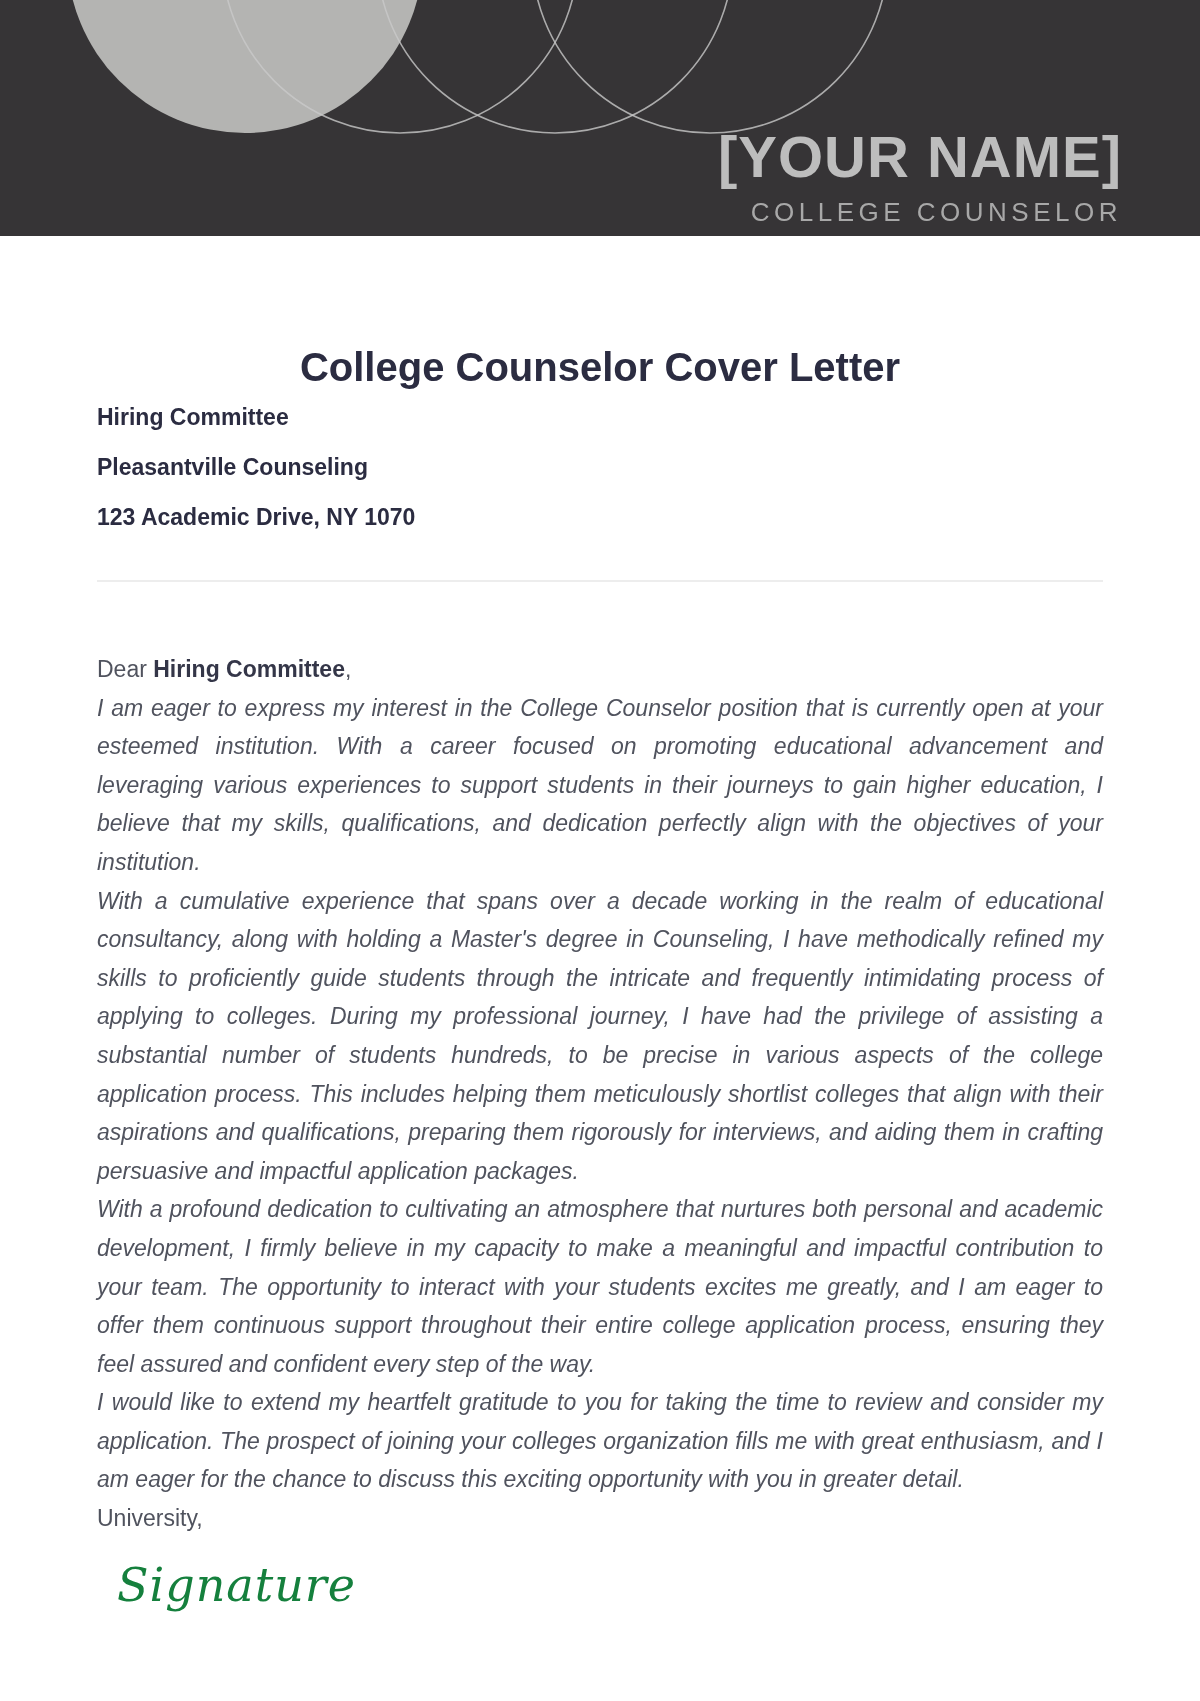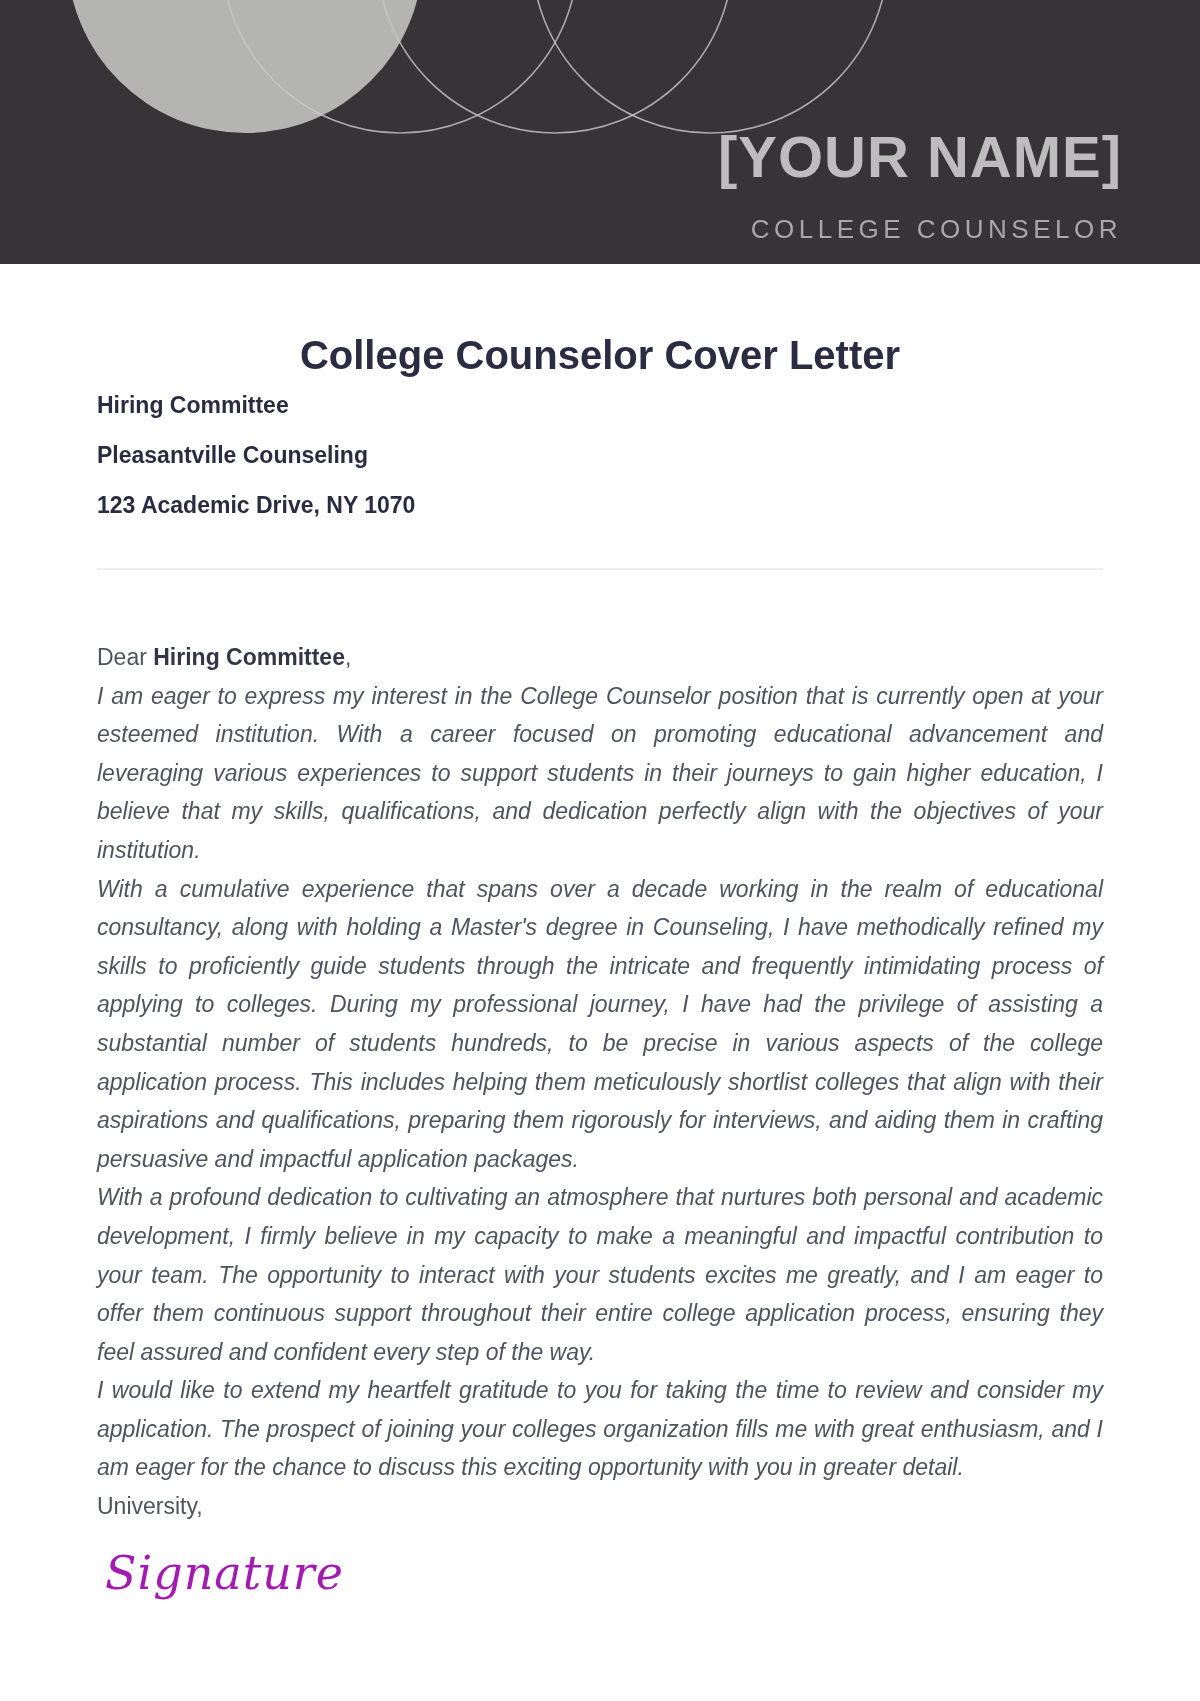--- a/index.html
+++ b/index.html
@@ -15,21 +15,21 @@
     width: 1200px;
     height: 1701px;
     background: #ffffff;
     overflow: hidden;
   }
 
   
   .letterhead {
     position: relative;
     width: 100%;
-    height: 264px;
+    height: 236px;
     background: #363436;
     overflow: hidden;
   }
   .deco-circles {
     position: absolute;
     top: 0; left: 0;
     width: 1200px;
     height: 288px;
     display: block;
   }
@@ -41,34 +41,34 @@
   }
   .head-name {
     margin-top: 128px;
     font-size: 58px;
     font-weight: bold;
     line-height: 1.0;
     letter-spacing: 1px;
     color: #bdbdbd;
   }
   .head-role {
-    margin-top: 28px;
+    margin-top: 11px;
     font-size: 26px;
     font-weight: 300;
     letter-spacing: 4.5px;
     color: #a8a8a8;
   }
 
   
   .letter {
     position: relative;
     padding: 0 97px;
   }
   .letter-title {
-    margin-top: 68px;
+    margin-top: 108px;
     text-align: center;
     font-size: 40px;
     line-height: 46px;
     font-weight: bold;
     color: #2b2c41;
   }
   .recipient { margin-top: 2px; }
   .recipient p {
     font-size: 23px;
     font-weight: bold;
@@ -93,26 +93,26 @@
     color: #343648;
   }
   .paragraph {
     text-align: justify;
     text-justify: inter-word;
     font-style: italic;
   }
   .closing { text-align: left; }
   .signature {
     margin-top: 20px;
-    margin-left: 8px;
+    margin-left: 20px;
     font-family: "DejaVu Serif", serif;
     font-style: italic;
     font-size: 46px;
     letter-spacing: 1px;
-    color: #a21caf;
+    color: #15803d;
   }
 </style>
 </head>
 <body>
 
 <div class="page">
 
   <header class="letterhead">
     <svg class="deco-circles" viewBox="0 0 1200 288" xmlns="http://www.w3.org/2000/svg" aria-hidden="true">
       <circle cx="245" cy="-45" r="178" fill="#b4b4b2"></circle>

